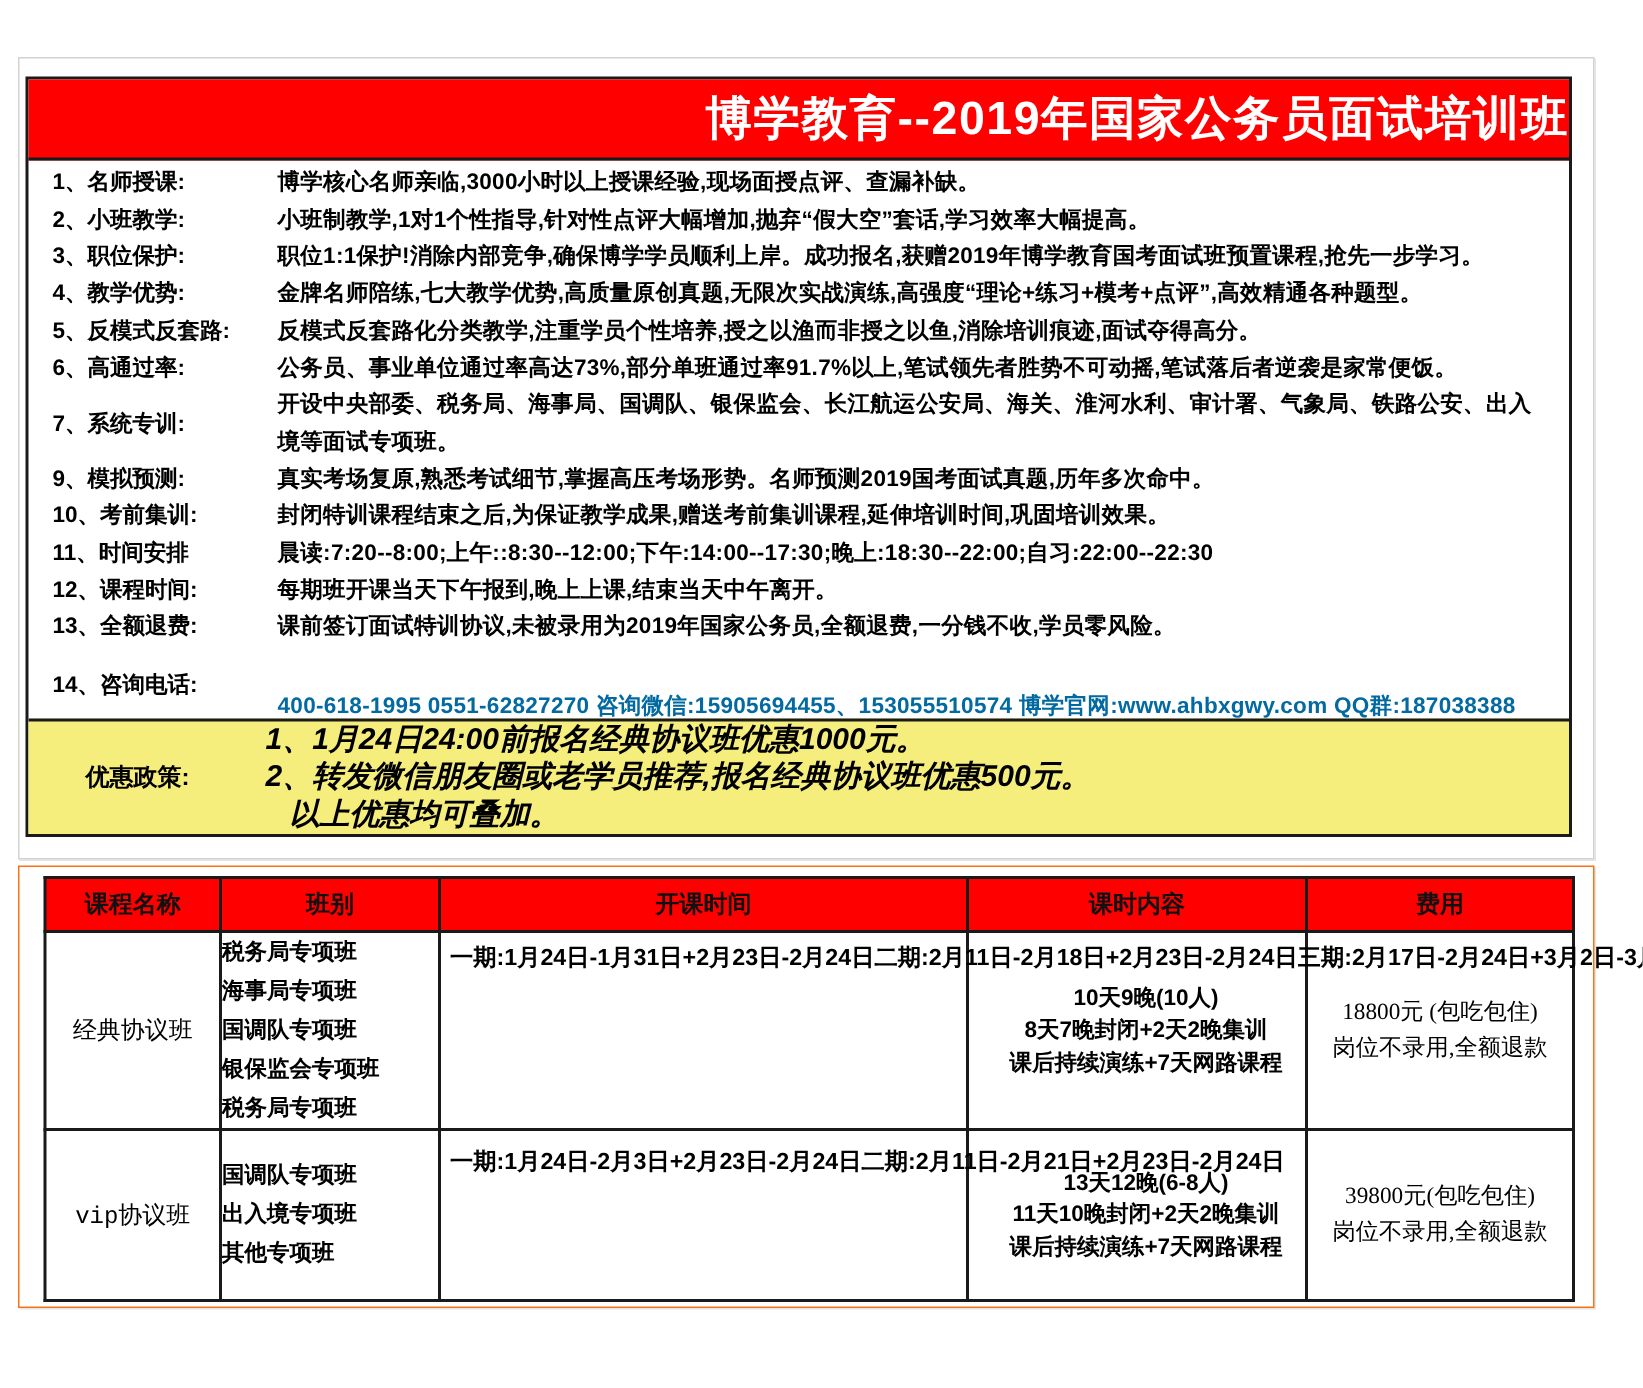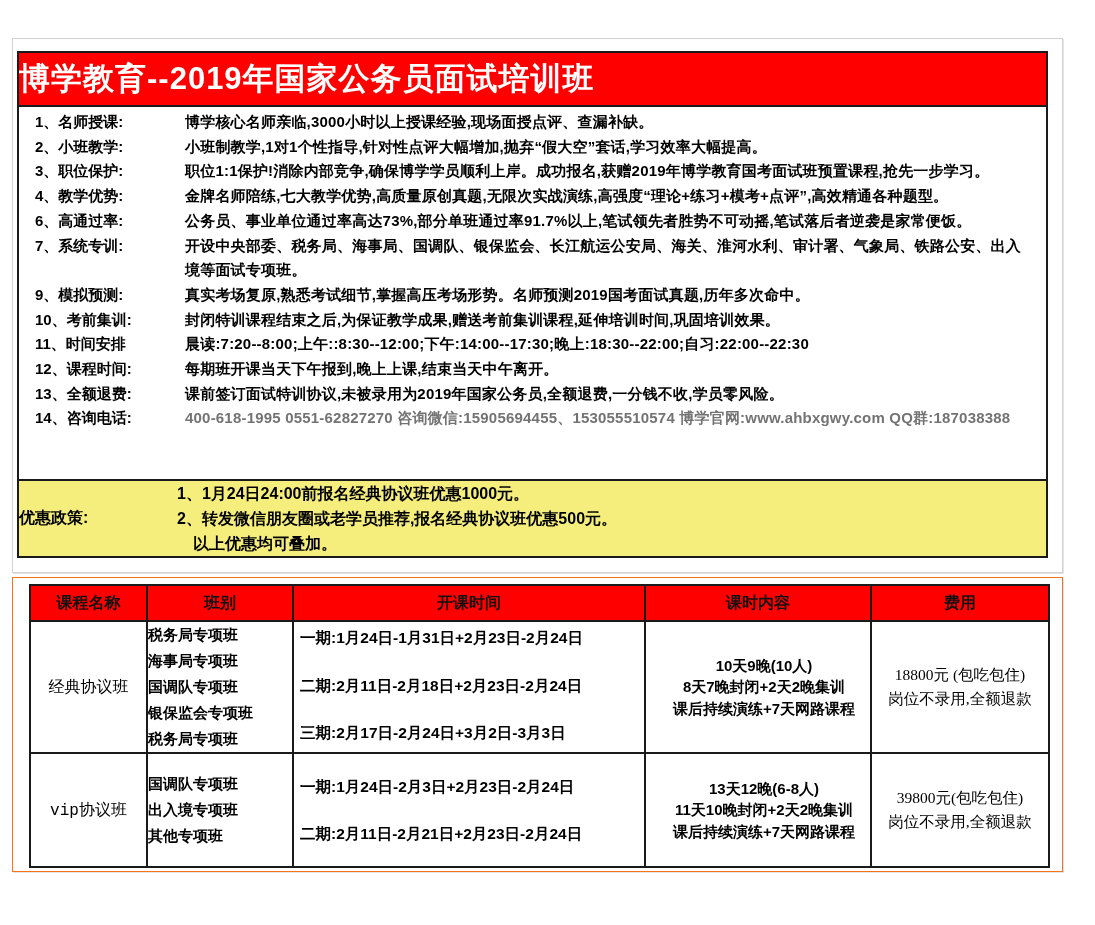--- a/index.html
+++ b/index.html
@@ -27,52 +27,52 @@
     display:flex; flex-direction:column;
     background:#fff;
   }
   .banner {
     flex:0 0 52px;
     background:#fe0000;
     border-bottom:2px solid #1a1a1a;
     color:#ffffff;
     font-size:31px; font-weight:bold;
     letter-spacing:1px;
-    text-align:left; line-height:52px;
+    text-align:right; line-height:52px;
     white-space:nowrap; overflow:hidden;
   }
   .features {
     flex:1 1 auto;
     padding:3px 10px 0 16px;
     overflow:hidden;
   }
   .feature-row {
-    display:flex; align-items:flex-start;
+    display:flex; align-items:center;
     font-size:15px; line-height:24.7px;
   }
   .f-label {
     flex:0 0 auto; min-width:150px;
     font-weight:bold;
     white-space:nowrap;
   }
   .f-desc { flex:1 1 auto; font-weight:600; letter-spacing:0.2px; }
   .promo {
     flex:0 0 77px;
     box-sizing:border-box;
     border-top:2px solid #1a1a1a;
     background:#f5ee7d;
     display:flex; align-items:center;
   }
   .promo-label {
     flex:0 0 158px;
-    box-sizing:border-box;
+    padding-left:38px; box-sizing:border-box;
     font-size:16px; font-weight:bold;
   }
   .promo-lines { flex:1 1 auto; }
-  .promo-line { font-size:16px; font-weight:600; line-height:25px; }
+  .promo-line { font-size:20px; font-weight:600; line-height:25px;font-style:italic; }
   .promo-line:nth-of-type(3) { padding-left:16px; }
 
   
   .panel-table {
     position:absolute; left:12px; top:577px;
     width:1049px; height:293px;
     background:#fff;
     border:1px solid #f97316;
     box-shadow:1px 1px 0 #e4e4e4;
   }
@@ -97,21 +97,21 @@
   td.cell-name {
     text-align:center;
     font-size:16px; font-weight:400;
     font-family:Liberation Mono, monospace;
   }
   td.cell-class { text-align:left; }
   .cell-class .cell-line { font-size:15px; font-weight:600; line-height:26px; }
   td.cell-schedule { vertical-align:top; }
   .vspread {
     height:100%; box-sizing:border-box;
-    display:flex; flex-direction:column;
+    display:flex; flex-direction:row;
     padding:6px 2px 8px 6px;
   }
   tr.r1 .vspread { justify-content:space-between; }
   tr.r2 .vspread { justify-content:space-around; padding-top:10px; }
   .cell-schedule .cell-line {
     font-size:15.5px; font-weight:600; text-align:left; white-space:nowrap;
   }
   td.cell-content { text-align:center; }
   .cell-content .cell-line { font-size:15px; font-weight:600; line-height:21.5px;padding-left:12px; }
   td.cell-fee {
@@ -143,20 +143,24 @@
         <div class="feature-row">
           <span class="f-label">3、职位保护:</span>
           <span class="f-desc">职位1:1保护!消除内部竞争,确保博学学员顺利上岸。成功报名,获赠2019年博学教育国考面试班预置课程,抢先一步学习。</span>
         </div>
 
         <div class="feature-row">
           <span class="f-label">4、教学优势:</span>
           <span class="f-desc">金牌名师陪练,七大教学优势,高质量原创真题,无限次实战演练,高强度“理论+练习+模考+点评”,高效精通各种题型。</span>
         </div>
 
+        <div class="feature-row">
+          <span class="f-label">5、反模式反套路:</span>
+          <span class="f-desc">反模式反套路化分类教学,注重学员个性培养,授之以渔而非授之以鱼,消除培训痕迹,面试夺得高分。</span>
+        </div>
 
         <div class="feature-row">
           <span class="f-label">6、高通过率:</span>
           <span class="f-desc">公务员、事业单位通过率高达73%,部分单班通过率91.7%以上,笔试领先者胜势不可动摇,笔试落后者逆袭是家常便饭。</span>
         </div>
 
         <div class="feature-row">
           <span class="f-label">7、系统专训:</span>
           <span class="f-desc">开设中央部委、税务局、海事局、国调队、银保监会、长江航运公安局、海关、淮河水利、审计署、气象局、铁路公安、出入境等面试专项班。</span>
         </div>
@@ -182,21 +186,21 @@
           <span class="f-desc">每期班开课当天下午报到,晚上上课,结束当天中午离开。</span>
         </div>
 
         <div class="feature-row">
           <span class="f-label">13、全额退费:</span>
           <span class="f-desc">课前签订面试特训协议,未被录用为2019年国家公务员,全额退费,一分钱不收,学员零风险。</span>
         </div>
 
         <div class="feature-row">
           <span class="f-label">14、咨询电话:</span>
-          <span class="f-desc" style="color: #737373;">400-618-1995 0551-62827270 咨询微信:15905694455、153055510574 博学官网:www.ahbxgwy.com QQ群:187038388</span>
+          <span class="f-desc" style="color: #0369a1; margin-top: 28px;">400-618-1995 0551-62827270 咨询微信:15905694455、153055510574 博学官网:www.ahbxgwy.com QQ群:187038388</span>
         </div>
 
     </div>
 
     <div class="promo" style="background-color: rgb(245, 238, 125);">
       <div class="promo-label">优惠政策:</div>
       <div class="promo-lines">
 
           <div class="promo-line">1、1月24日24:00前报名经典协议班优惠1000元。</div>
 

